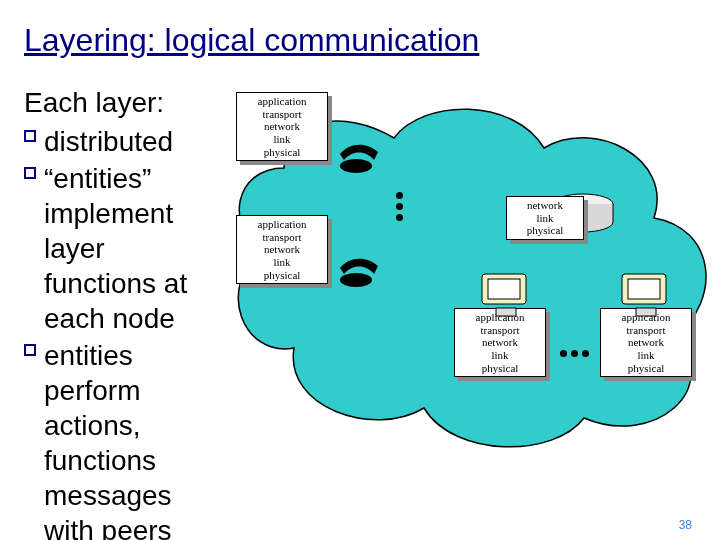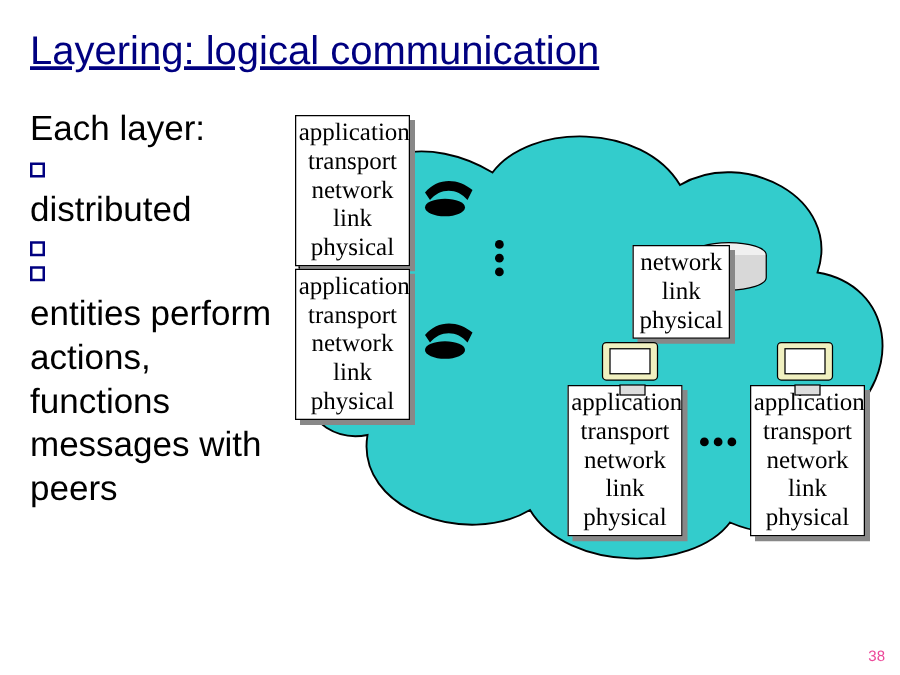--- a/index.html
+++ b/index.html
@@ -23,37 +23,37 @@
   .body-left {
     position: absolute;
     top: 85px;
     left: 24px;
     width: 200px;
     color: #000;
     font-size: 28px;
     line-height: 1.25;
   }
   .bullets { margin-top: 4px; }
-  .bullet-row { display: flex; align-items: flex-start; gap: 8px; margin-top: 2px; flex-direction: column; }
+  .bullet-row { display: flex; align-items: flex-start; gap: 8px; margin-top: 2px; }
   .sq { width: 12px; height: 12px; border: 2px solid #000080; margin-top: 6px; flex: 0 0 auto; }
   .cloud {
     position: absolute;
     left: 224px;
     top: 78px;
     width: 490px;
     height: 375px;
     z-index: 1;
   }
   .stack {
     position: absolute;
     background: #fff;
     border: 1.5px solid #000;
     box-shadow: 4px 4px 0 #888;
     z-index: 3;
-    font-size: 20px;
+    font-size: 11px;
     line-height: 1.15;
     text-align: center;
     padding: 2px 2px;
     font-family: "Comic Sans MS", cursive;
   }
   .stack .row { white-space: nowrap; }
   .phone {
     position: absolute;
     z-index: 3;
     width: 46px;
@@ -70,41 +70,42 @@
   }
   .disk svg, .phone svg { width: 100%; height: 100%; }
   .monitor {
     position: absolute;
     z-index: 3;
     width: 60px;
     height: 50px;
   }
   .pagenum {
     position: absolute;
-    right: 12px;
+    right: 28px;
     bottom: 8px;
     font-family: Arial, sans-serif;
     font-size: 12px;
-    color: #ec4899;
+    color: #3b82f6;
   }
 </style>
 </head>
 <body>
 
 <div class="title">Layering: logical communication</div>
 
 <div class="body-left">
   <div>Each layer:</div>
   <div class="bullets">
     <div class="bullet-row">
       <div class="sq"></div>
       <div>distributed</div>
     </div>
     <div class="bullet-row">
       <div class="sq"></div>
+      <div>“entities” implement layer functions at each node</div>
     </div>
     <div class="bullet-row">
       <div class="sq"></div>
       <div>entities perform actions, functions messages with peers</div>
     </div>
   </div>
 </div>
 
 <svg class="cloud" viewBox="0 0 490 375">
   <path d="M 60 90

